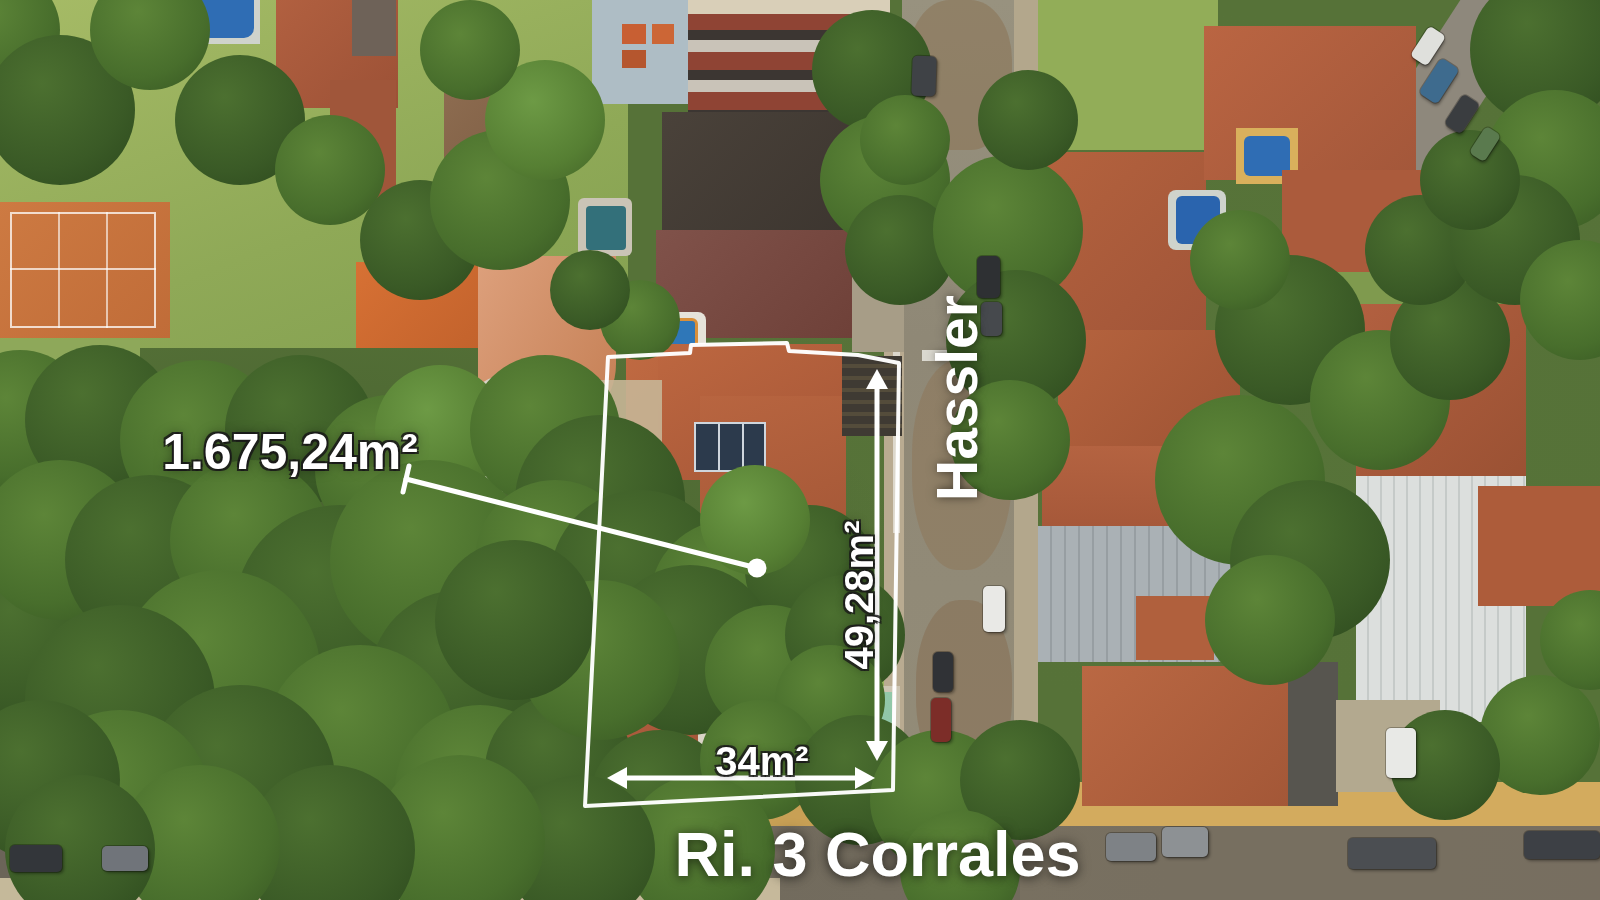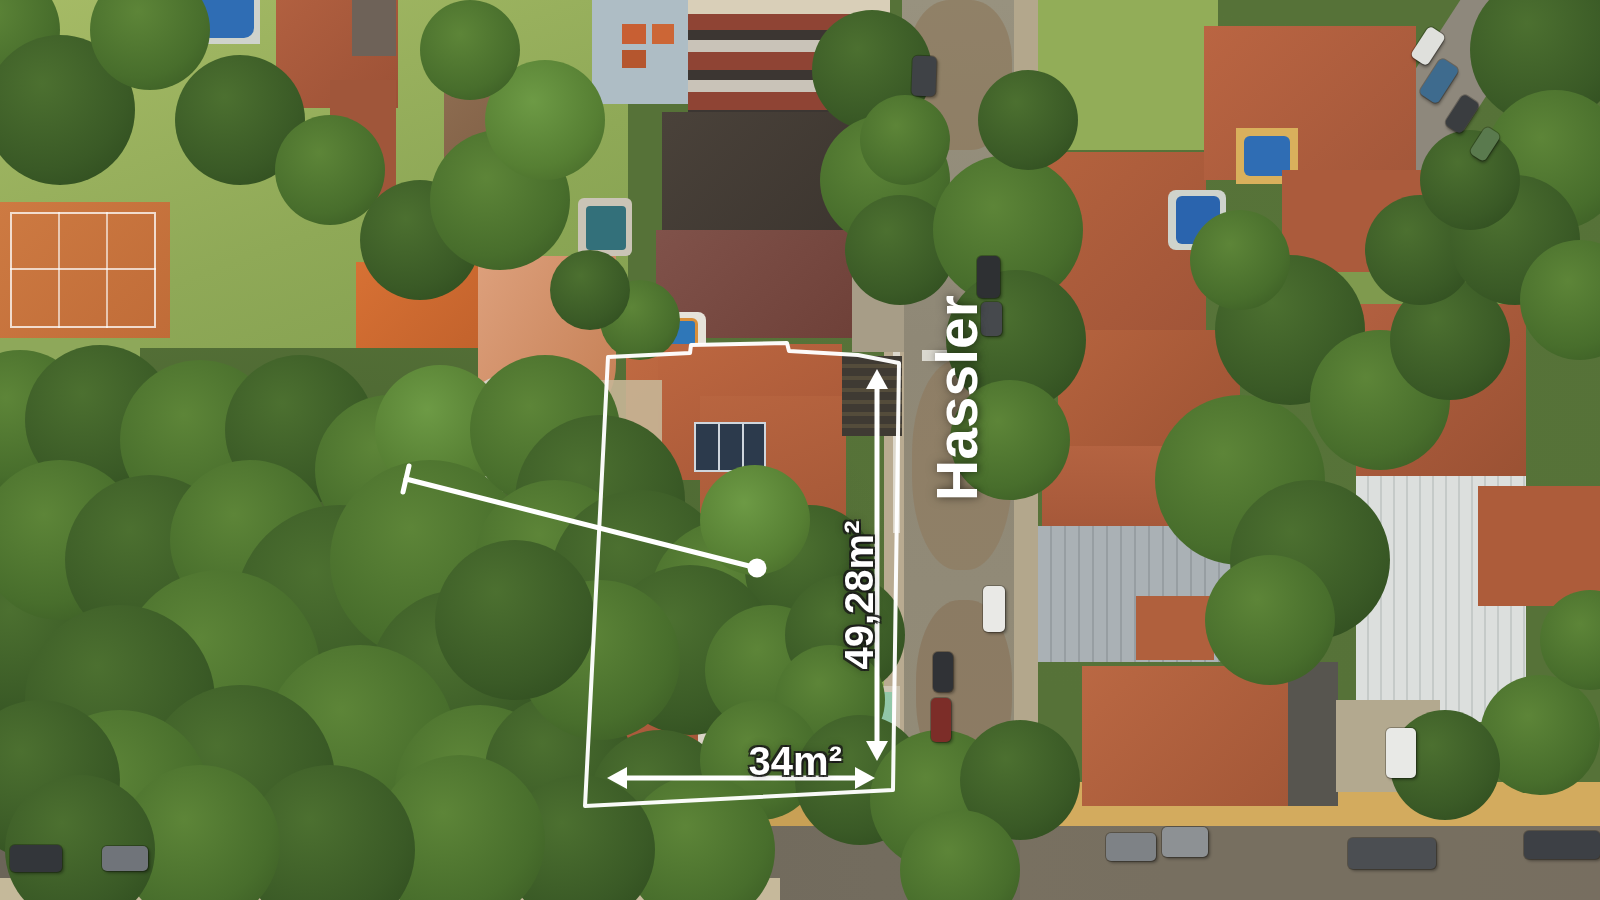--- a/index.html
+++ b/index.html
@@ -39,21 +39,21 @@
     text-shadow:0 0 12px rgba(0,0,0,.35), 0 2px 6px rgba(0,0,0,.3);
   }
   .depth{
     left:754px;top:572px;width:210px;height:46px;line-height:46px;text-align:center;
     font-size:40px;transform:rotate(-90deg);
     text-shadow:-2px -2px 0 rgba(25,25,25,.8), 2px -2px 0 rgba(25,25,25,.8),
                 -2px 2px 0 rgba(25,25,25,.8), 2px 2px 0 rgba(25,25,25,.8),
                 0 0 10px rgba(0,0,0,.45);
   }
   .frontage{
-    left:682px;top:737px;width:160px;text-align:right;font-size:40px;line-height:48px;
+    left:682px;top:737px;width:160px;text-align:center;font-size:40px;line-height:48px;
     text-shadow:-2px -2px 0 rgba(25,25,25,.8), 2px -2px 0 rgba(25,25,25,.8),
                 -2px 2px 0 rgba(25,25,25,.8), 2px 2px 0 rgba(25,25,25,.8),
                 0 0 10px rgba(0,0,0,.45);
   }
   .corrales{
     left:620px;top:821px;width:515px;text-align:center;font-size:63px;line-height:66px;
     text-shadow:0 0 14px rgba(0,0,0,.4), 0 2px 8px rgba(0,0,0,.35);
   }
 </style>
 </head>
@@ -253,16 +253,18 @@
       <polygon points="607,778 627,767 627,789"></polygon>
       <polygon points="875,778 855,767 855,789"></polygon>
     </g>
     <g stroke="#ffffff" stroke-width="5" stroke-linecap="round">
       <line x1="409" y1="466" x2="403" y2="492"></line>
       <line x1="406" y1="479" x2="757" y2="568"></line>
     </g>
     <circle cx="757" cy="568" r="9.5" fill="#ffffff"></circle>
   </svg>
 
+  <div class="lbl area-value">1.675,24m²</div>
   <div class="lbl hassler">Hassler</div>
   <div class="lbl depth">49,28m²</div>
   <div class="lbl frontage">34m²</div>
+  <div class="lbl corrales">Ri. 3 Corrales</div>
 </div>
 
 </body></html>

